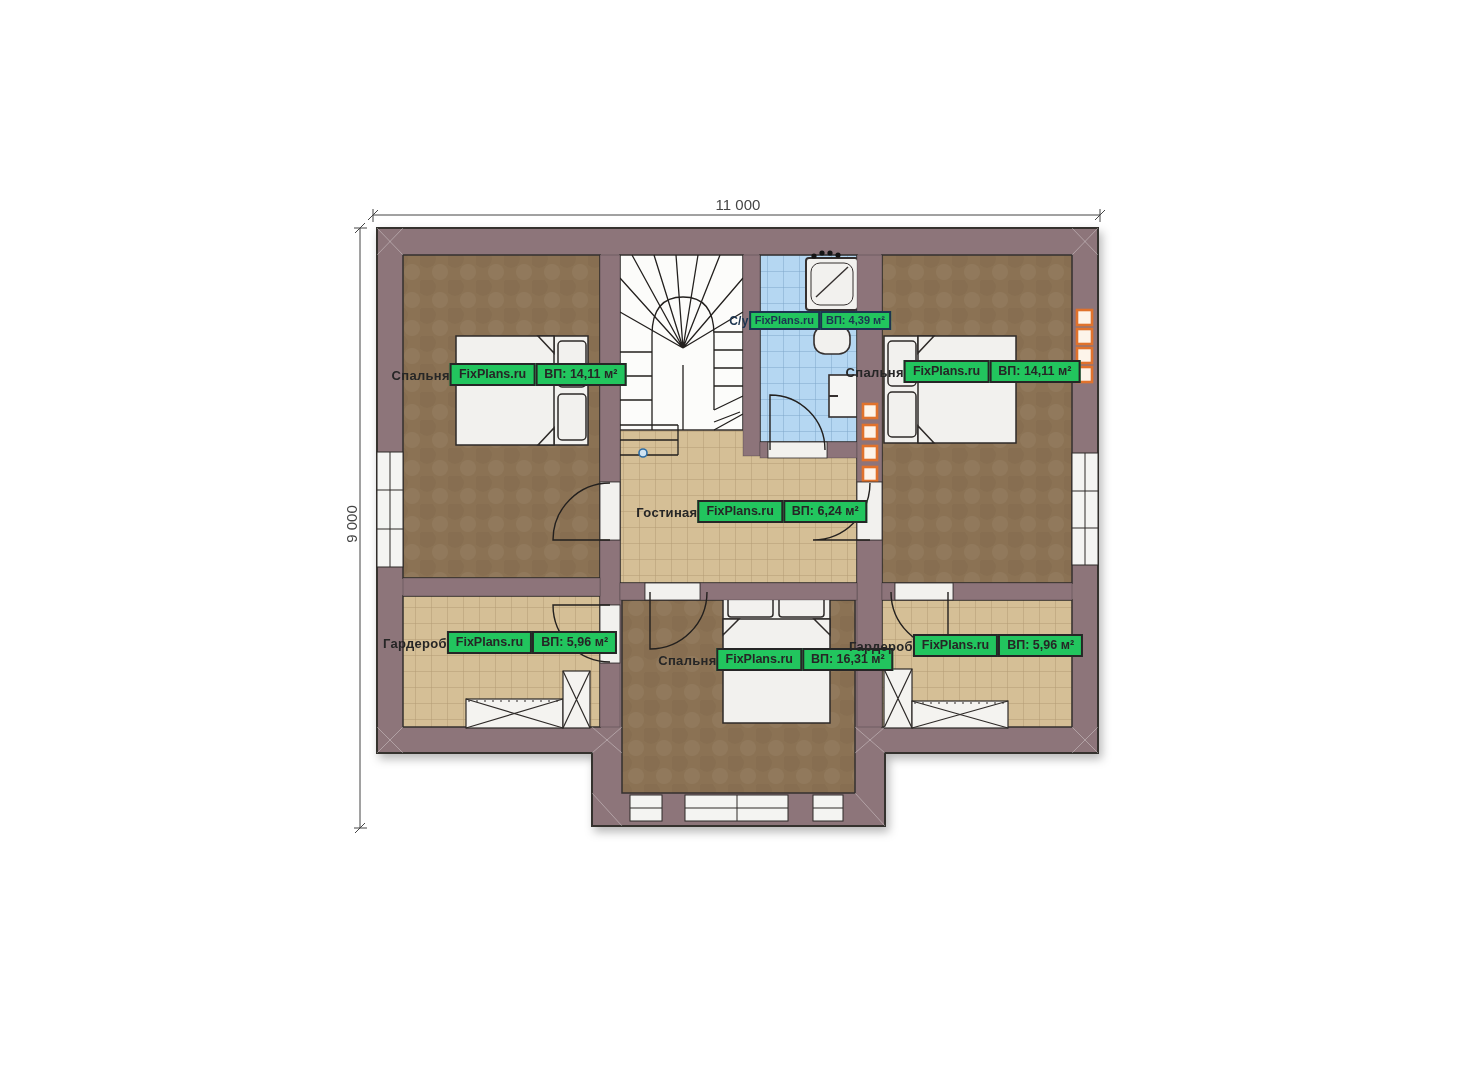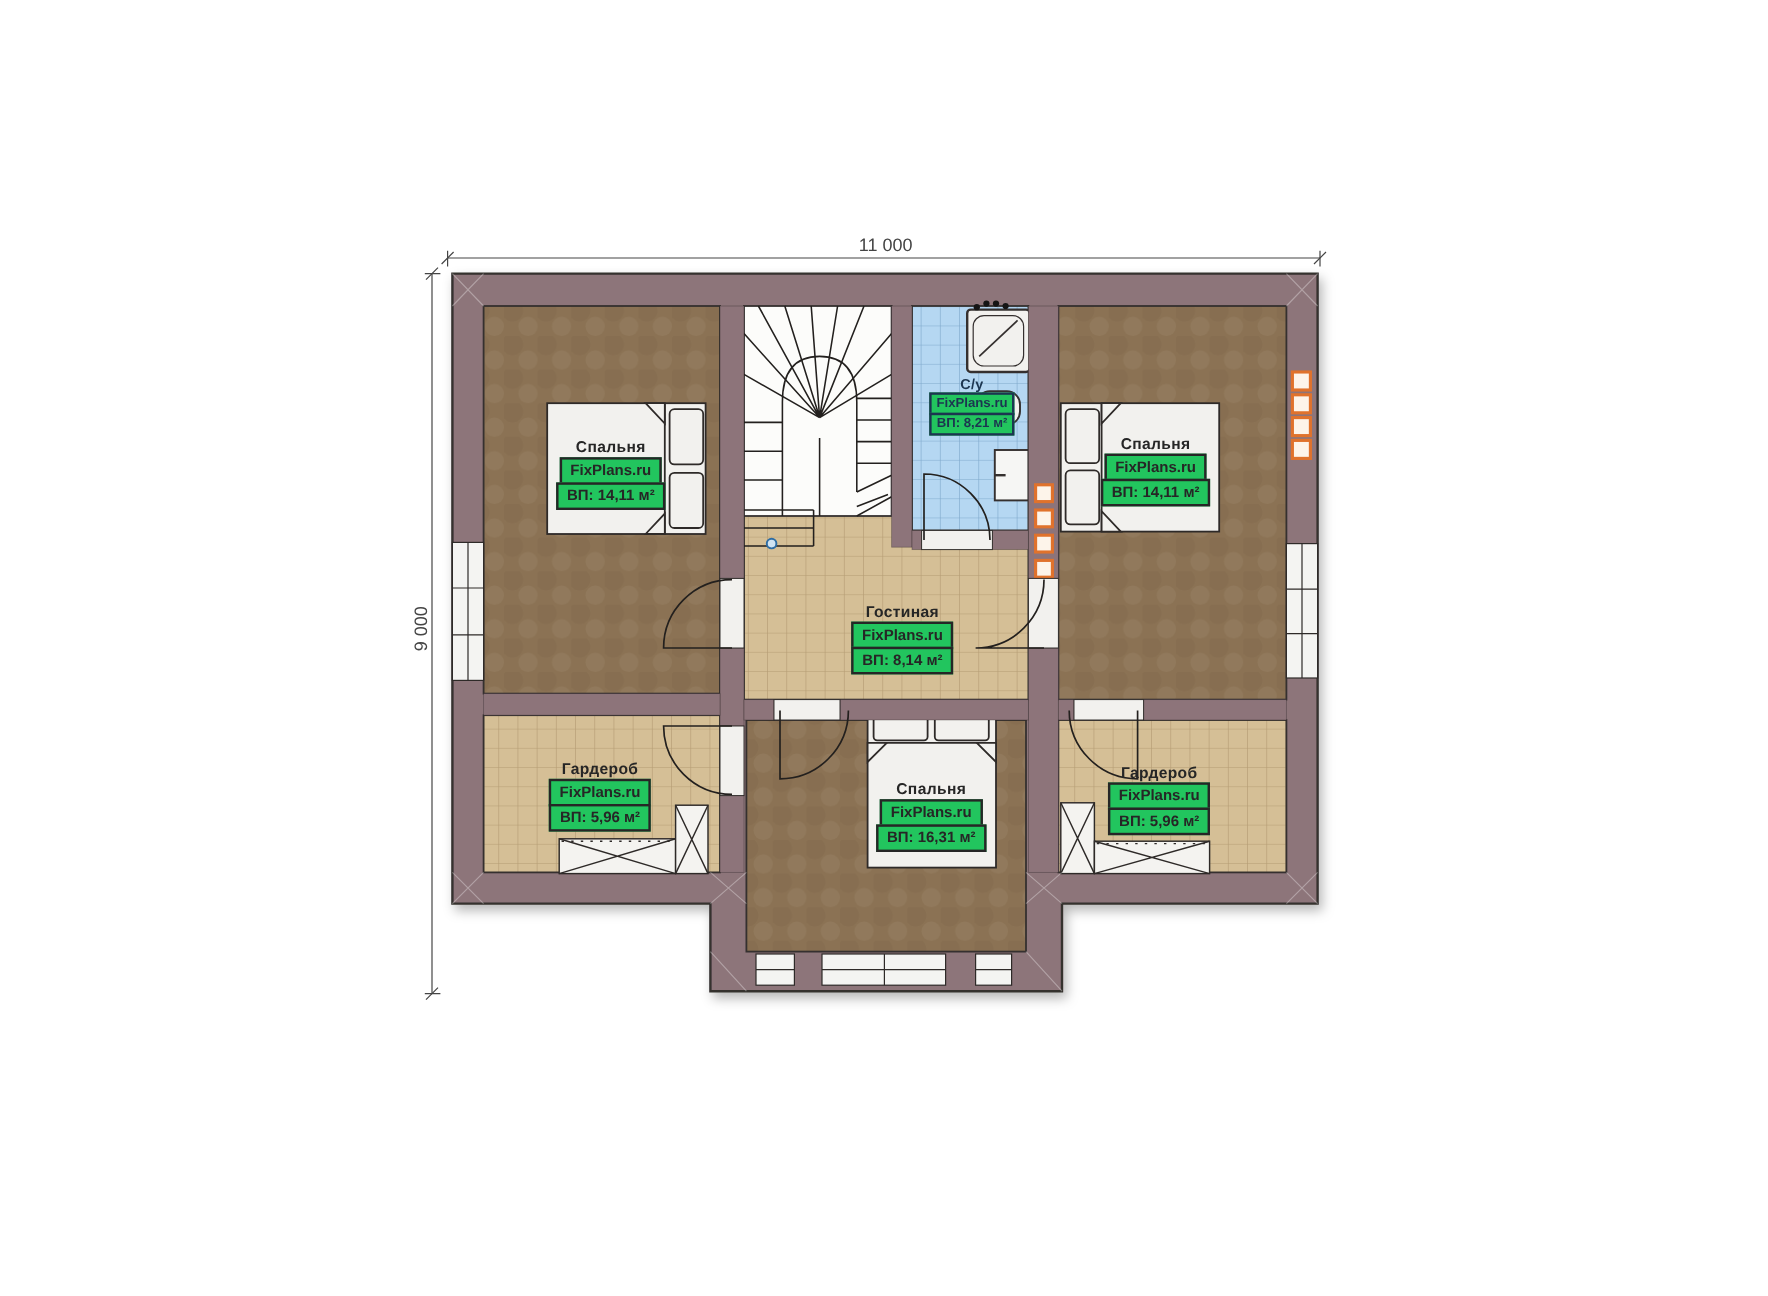--- a/index.html
+++ b/index.html
@@ -1,20 +1,20 @@
 <!DOCTYPE html>
 <html style="--wall: #8D747A; --ink: #35302F; --floor_brown: #8B7254; --tile_tan: #D5BF96; --tile_tan_line: #B49B73; --tile_blue: #B5D7F2; --tile_blue_line: #7EA7CB; --vent_orange: #E0722C; --vent_fill: #FDF4EA; --fixture_white: #F2F1EE; --label_ink: #262626; --bath_ink: #1C3550; --dim_ink: #454545; --stair_dot: #2E6DA4;"><head>
 <meta charset="utf-8">
 <style>
   html,body{margin:0;padding:0;background:#ffffff;}
   #canvas{position:relative;width:1400px;height:1080px;background:#ffffff;overflow:hidden;
           font-family:"Liberation Sans",sans-serif;}
   svg{position:absolute;left:0;top:0;}
-  .room-label{position:absolute;transform:translateX(-50%);display:flex;flex-direction:column;
-              align-items:center;z-index:5;pointer-events:none;}
+  .room-label{position:absolute;transform:translateX(-50%);display:flex;flex-direction:row;
+              align-items:flex-end;z-index:5;pointer-events:none;}
   .room-name{font-size:13px;font-weight:bold;color:var(--label_ink);letter-spacing:.3px;
              margin-bottom:3px;white-space:nowrap;}
   .room-box{background:#22c55e;border:2px solid var(--label_ink);padding:1px 7px;font-size:12.5px;
             font-weight:bold;color:var(--label_ink);margin-top:-2px;white-space:nowrap;line-height:1.35;}
   .room-label.bath .room-name{font-size:12px;color:var(--bath_ink);margin-bottom:2px;}
   .room-label.bath .room-box{font-size:11px;padding:0 4px;border-color:var(--bath_ink);color:var(--bath_ink);}
   .dim-label{position:absolute;font-size:15px;color:var(--dim_ink);z-index:4;white-space:nowrap;}
   #dim-top{left:738px;top:196px;transform:translateX(-50%);}
   #dim-left{left:351px;top:524px;transform:translate(-50%,-50%) rotate(-90deg);}
 </style>
@@ -218,33 +218,33 @@
 
 <div class="room-label" style="left:509px;top:365px;">
   <div class="room-name">Спальня</div>
   <div class="room-box">FixPlans.ru</div>
   <div class="room-box">ВП: 14,11 м²</div>
 </div>
 
 <div class="room-label bath" style="left:810px;top:313px;">
   <div class="room-name">С/у</div>
   <div class="room-box">FixPlans.ru</div>
-  <div class="room-box">ВП: 8,21 м²</div>
+  <div class="room-box">ВП: 4,39 м²</div>
 </div>
 
 <div class="room-label" style="left:963px;top:362px;">
   <div class="room-name">Спальня</div>
   <div class="room-box">FixPlans.ru</div>
   <div class="room-box">ВП: 14,11 м²</div>
 </div>
 
 <div class="room-label" style="left:734px;top:502px;padding-left:36px;">
   <div class="room-name">Гостиная</div>
   <div class="room-box">FixPlans.ru</div>
-  <div class="room-box">ВП: 8,14 м²</div>
+  <div class="room-box">ВП: 6,24 м²</div>
 </div>
 
 <div class="room-label" style="left:500px;top:633px;">
   <div class="room-name">Гардероб</div>
   <div class="room-box">FixPlans.ru</div>
   <div class="room-box">ВП: 5,96 м²</div>
 </div>
 
 <div class="room-label" style="left:776px;top:650px;">
   <div class="room-name">Спальня</div>

